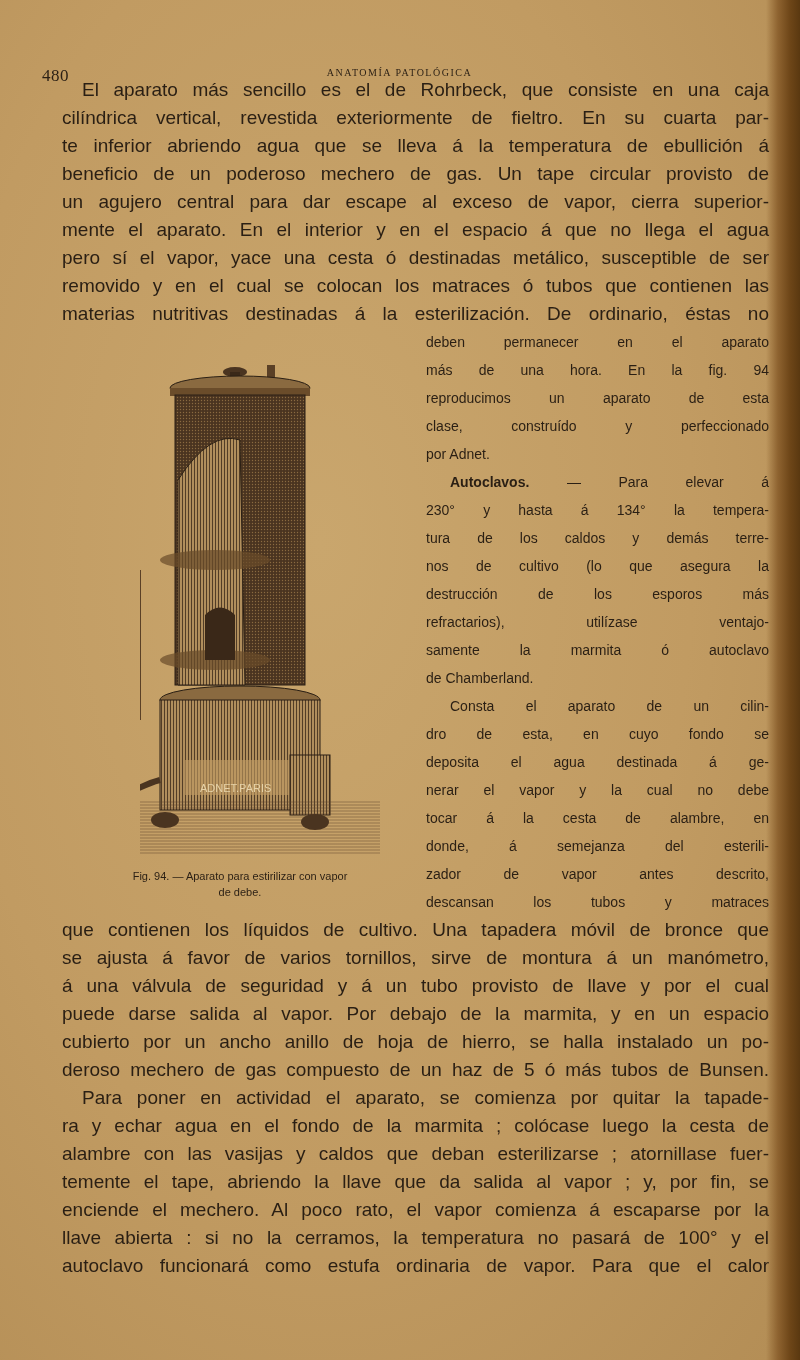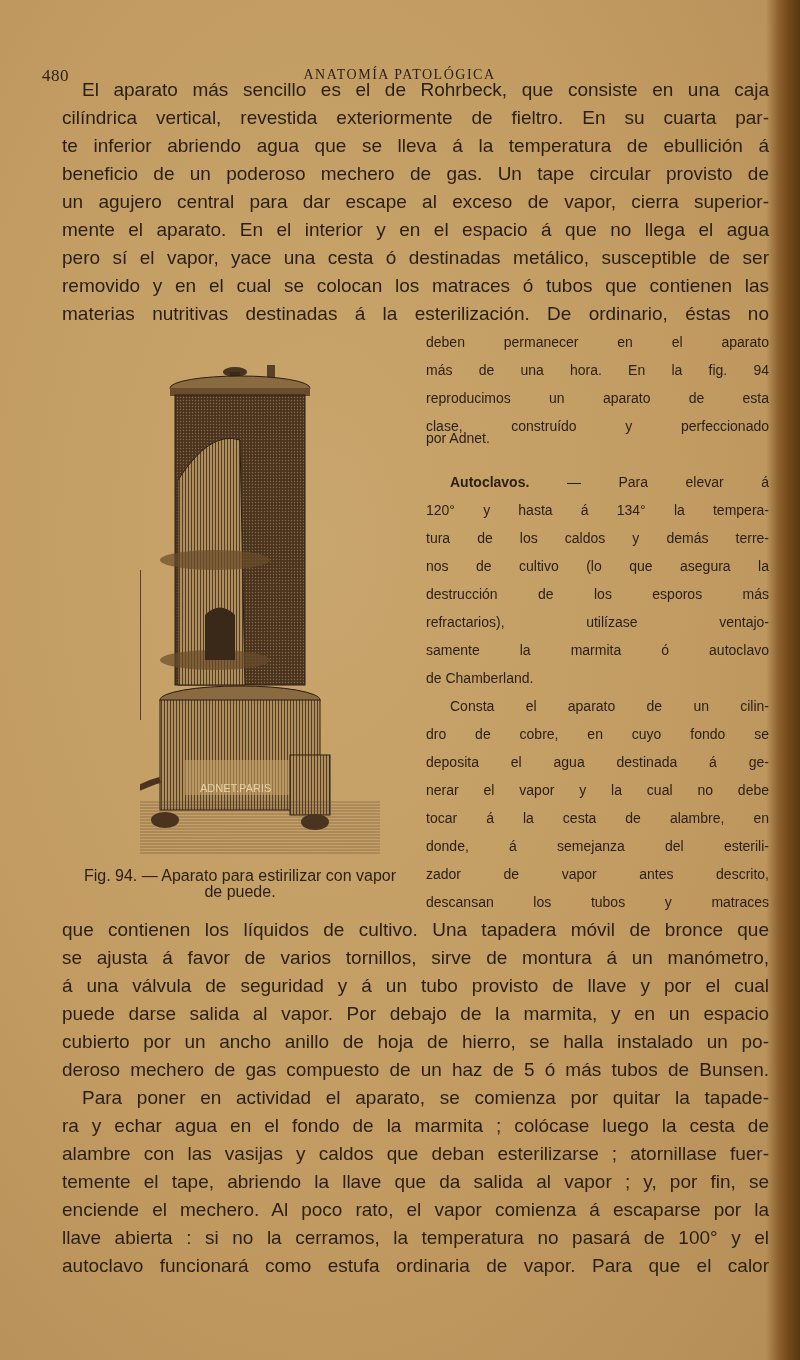--- a/index.html
+++ b/index.html
@@ -11,35 +11,35 @@
     }
     .spine {
       position:absolute; right:0; top:0; width:34px; height:1360px;
       background: linear-gradient(to right, rgba(120,80,35,0) 0%, #8e6330 35%, #6e4618 70%, #5a3810 100%);
     }
     .header {
       position:absolute; top:66px; left:42px; width:720px; height:22px;
       font-size:16px; letter-spacing:0.5px;
     }
     .pagenum { position:absolute; left:0; top:0; font-family:"Liberation Serif", serif; font-size:17px; }
-    .running { position:absolute; left:0; right:5px; top:1px; text-align:center; font-family:"Liberation Serif", serif; font-size:14px; letter-spacing:1.5px; }
+    .running { position:absolute; left:0; right:5px; top:1px; text-align:center; font-family:"Liberation Serif", serif; font-size:10px; letter-spacing:1.5px; }
     .line {
       position:absolute; left:62px; width:707px; height:28px;
       font-family:"Liberation Sans", sans-serif; font-stretch:condensed;
       font-size:19px; line-height:28px; white-space:nowrap;
       text-align:justify; text-align-last:justify;
       transform-origin:left top;
     }
     .narrow { left:426px; width:343px; font-family:Liberation Sans, sans-serif; font-size:14px; }
     .figure {
       position:absolute; left:140px; top:360px; width:250px; height:505px;
     }
     .caption {
       position:absolute; left:80px; top:868px; width:320px;
-      font-family:"Liberation Sans", sans-serif; font-size:16px; line-height:16px; text-align:center;
+      font-family:"Liberation Sans", sans-serif; font-size:11px; line-height:16px; text-align:center;
     }
   </style>
 </head>
 <body>
 
 <div class="spine"></div>
 
 <div class="header">
   <span class="pagenum">480</span>
   <div class="running">ANATOMÍA PATOLÓGICA</div>
@@ -52,31 +52,31 @@
 <div class="line" style="top:188px">un agujero central para dar escape al exceso de vapor, cierra superior-</div>
 <div class="line" style="top:216px">mente el aparato. En el interior y en el espacio á que no llega el agua</div>
 <div class="line" style="top:244px">pero sí el vapor, yace una cesta ó destinadas metálico, susceptible de ser</div>
 <div class="line" style="top:272px">removido y en el cual se colocan los matraces ó tubos que contienen las</div>
 <div class="line" style="top:300px">materias nutritivas destinadas á la esterilización. De ordinario, éstas no</div>
 
 <div class="line narrow" style="top:328px">deben permanecer en el aparato</div>
 <div class="line narrow" style="top:356px">más de una hora. En la fig. 94</div>
 <div class="line narrow" style="top:384px">reproducimos un aparato de esta</div>
 <div class="line narrow" style="top:412px">clase, construído y perfeccionado</div>
-<div class="line narrow" style="top:424px;text-align:right;text-align-last:left">por Adnet.</div>
+<div class="line narrow" style="top:440px;text-align:right;text-align-last:left">por Adnet.</div>
 <div class="line narrow" style="top:468px;left:450px;width:319px"><b>Autoclavos.</b><span> — Para elevar á</span></div>
-<div class="line narrow" style="top:496px">120° y hasta á 134° la tempera-</div>
+<div class="line narrow" style="top:496px">230° y hasta á 134° la tempera-</div>
 <div class="line narrow" style="top:524px">tura de los caldos y demás terre-</div>
 <div class="line narrow" style="top:552px">nos de cultivo (lo que asegura la</div>
 <div class="line narrow" style="top:580px">destrucción de los esporos más</div>
 <div class="line narrow" style="top:608px">refractarios), utilízase ventajo-</div>
 <div class="line narrow" style="top:636px">samente la marmita ó autoclavo</div>
 <div class="line narrow" style="top:664px;text-align:left;text-align-last:left">de Chamberland.</div>
 <div class="line narrow" style="top:692px;left:450px;width:319px">Consta el aparato de un cilin-</div>
-<div class="line narrow" style="top:720px">dro de cobre, en cuyo fondo se</div>
+<div class="line narrow" style="top:720px">dro de esta, en cuyo fondo se</div>
 <div class="line narrow" style="top:748px">deposita el agua destinada á ge-</div>
 <div class="line narrow" style="top:776px">nerar el vapor y la cual no debe</div>
 <div class="line narrow" style="top:804px">tocar á la cesta de alambre, en</div>
 <div class="line narrow" style="top:832px">donde, á semejanza del esterili-</div>
 <div class="line narrow" style="top:860px">zador de vapor antes descrito,</div>
 <div class="line narrow" style="top:888px">descansan los tubos y matraces</div>
 
 <div class="figure">
   <svg width="250" height="505" viewBox="0 0 250 505">
     <defs>
@@ -118,21 +118,21 @@
 
     <rect x="-40" y="440" width="280" height="55" fill="url(#hlines)" opacity="0.8"></rect>
 
     <ellipse cx="25" cy="460" rx="14" ry="8" fill="#4a3420"></ellipse>
     <ellipse cx="175" cy="462" rx="14" ry="8" fill="#4a3420"></ellipse>
   </svg>
 </div>
 
 <div class="caption">
   <div>Fig. 94. — Aparato para estirilizar con vapor</div>
-  <div>de puede.</div>
+  <div>de debe.</div>
 </div>
 
 <div class="line" style="top:916px">que contienen los líquidos de cultivo. Una tapadera móvil de bronce que</div>
 <div class="line" style="top:944px">se ajusta á favor de varios tornillos, sirve de montura á un manómetro,</div>
 <div class="line" style="top:972px">á una válvula de seguridad y á un tubo provisto de llave y por el cual</div>
 <div class="line" style="top:1000px">puede darse salida al vapor. Por debajo de la marmita, y en un espacio</div>
 <div class="line" style="top:1028px">cubierto por un ancho anillo de hoja de hierro, se halla instalado un po-</div>
 <div class="line" style="top:1056px">deroso mechero de gas compuesto de un haz de 5 ó más tubos de Bunsen.</div>
 <div class="line" style="top:1084px;left:82px;width:687px">Para poner en actividad el aparato, se comienza por quitar la tapade-</div>
 <div class="line" style="top:1112px">ra y echar agua en el fondo de la marmita ; colócase luego la cesta de</div>

